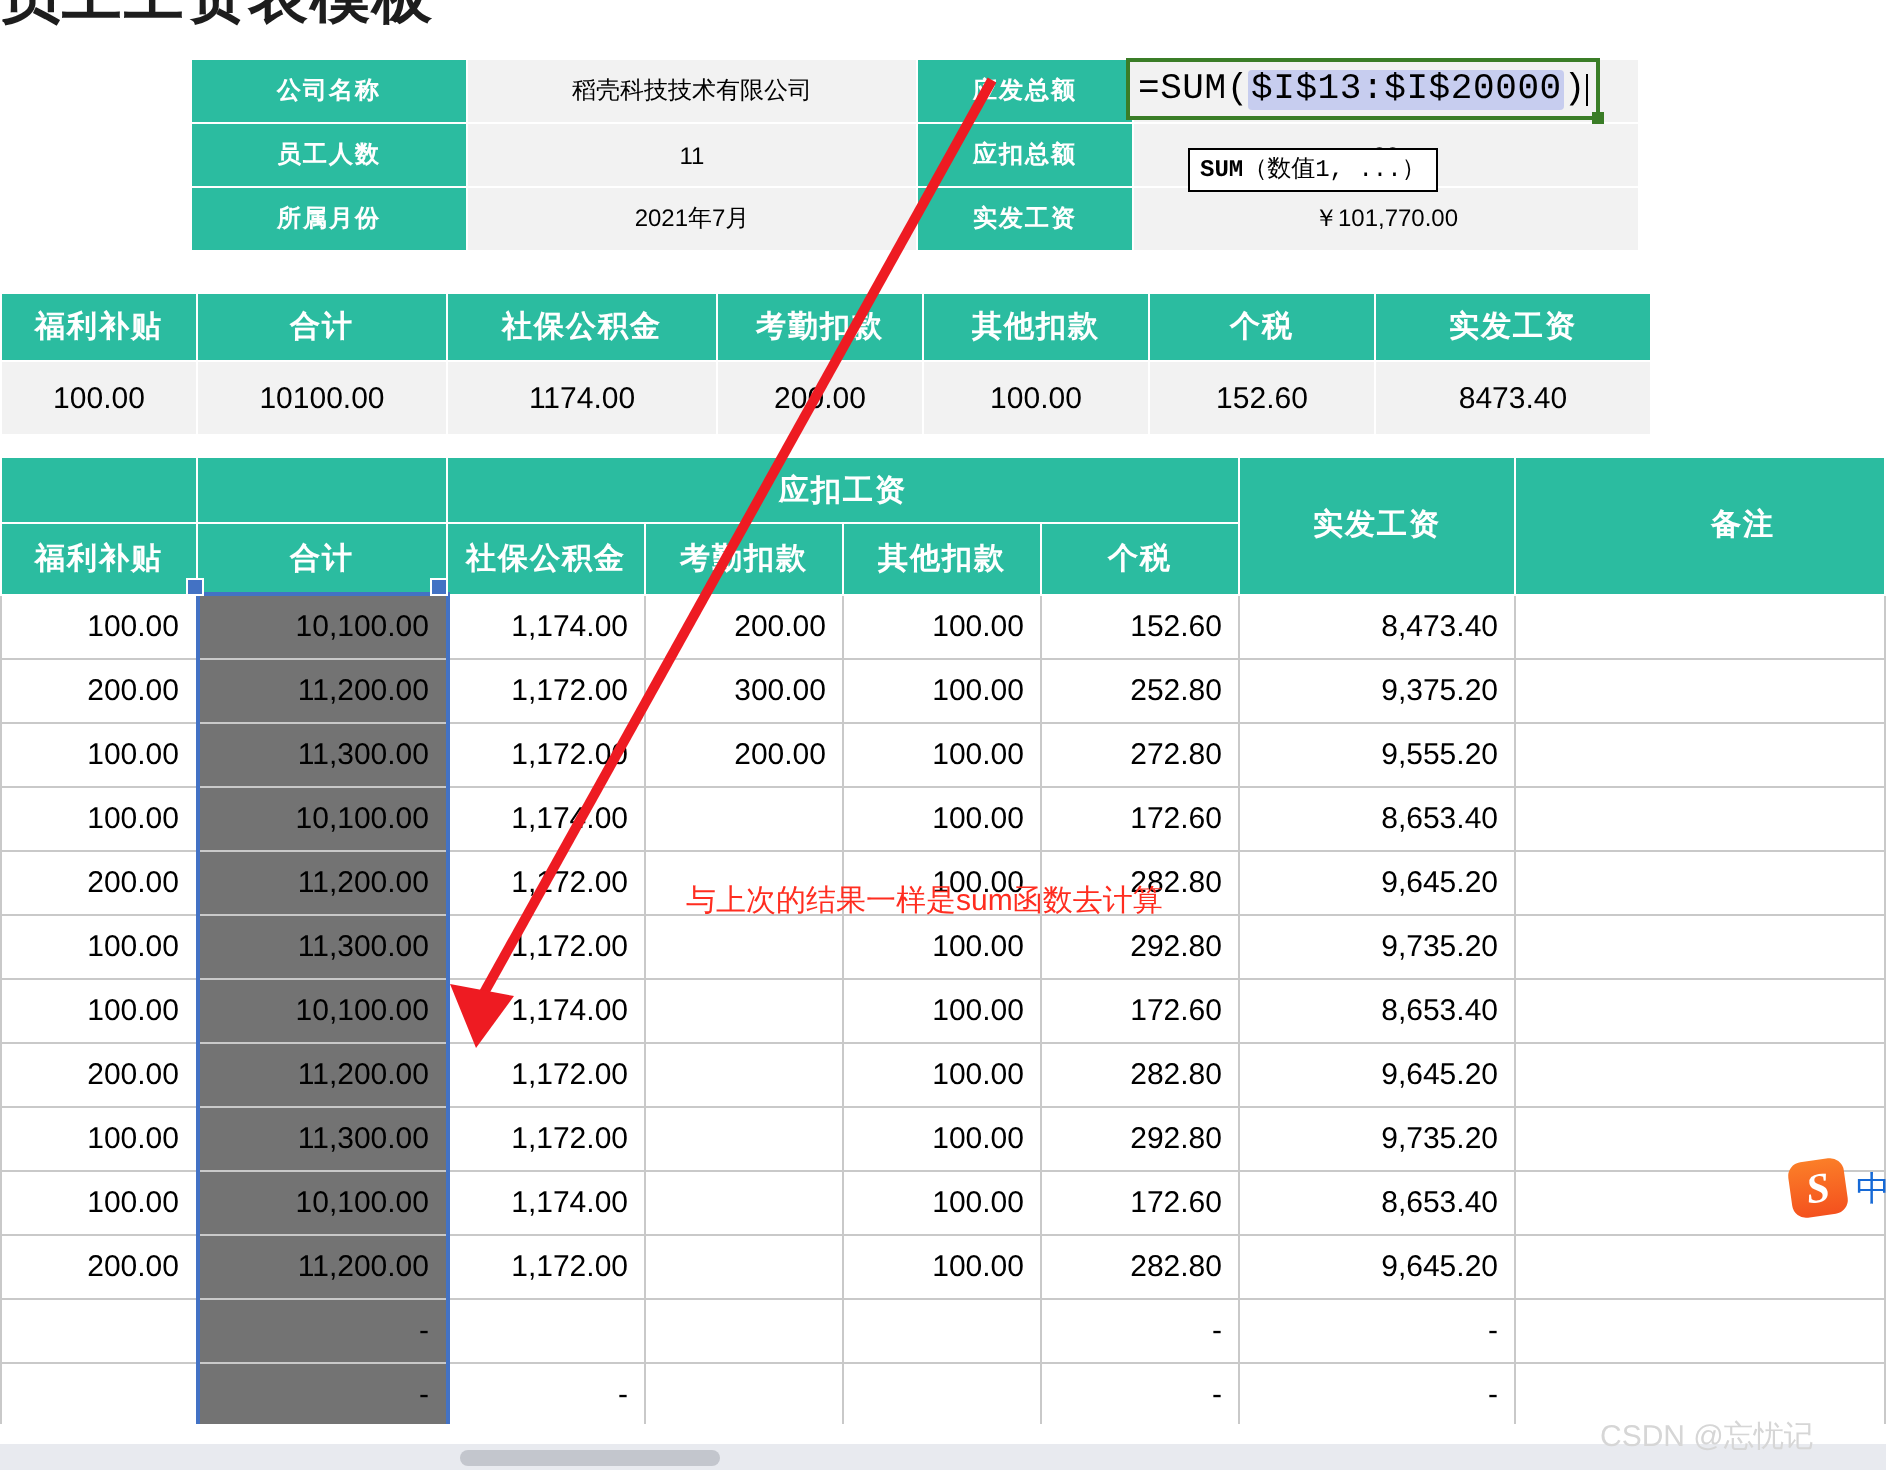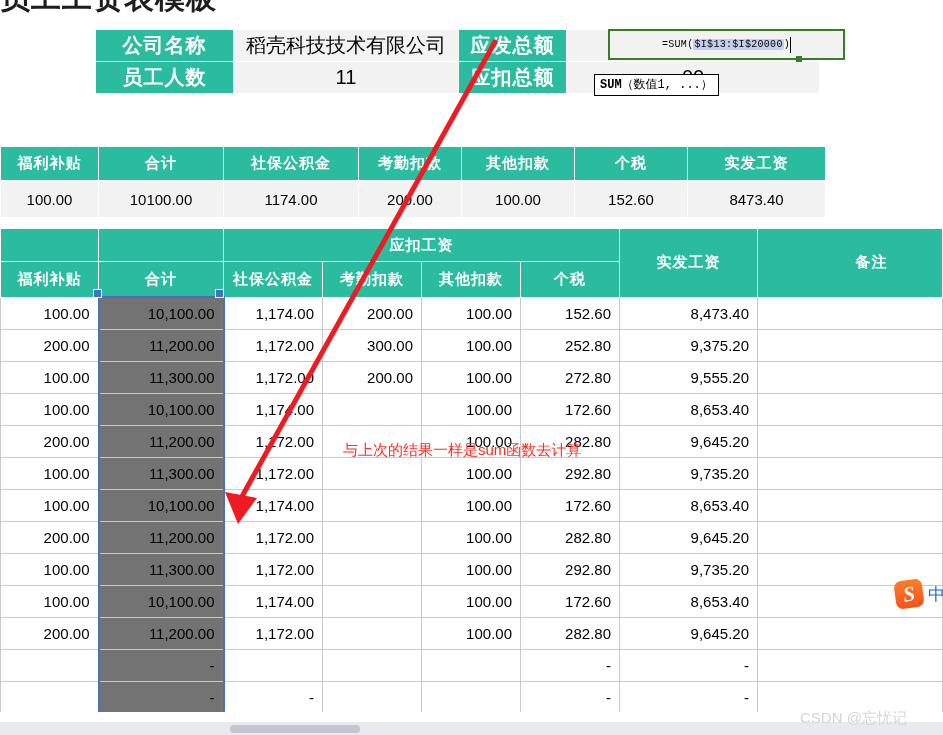--- a/index.html
+++ b/index.html
@@ -31,21 +31,21 @@
     position: absolute;
     left: 95px; top: 29px;
     width: 705px;
     border-collapse: collapse;
     table-layout: fixed;
   }
   #info-panel td {
     height: 31px;
     border: 1px solid #ffffff;
     padding: 0 6px;
-    font-size: 20px;
+    font-size: 12px;
     vertical-align: middle;
   }
   #info-panel td.lbl {
     background: #2bbca0;
     color: #ffffff;
     font-weight: bold;
     text-align: center;
     letter-spacing: 1px;
   }
   #info-panel td.val {
@@ -63,24 +63,23 @@
     position: absolute;
     left: 563px; top: 29px;
     width: 237px; height: 31px;
     box-sizing: border-box;
     border: 2px solid #3a7d27;
     background: #f2f2f2;
     display: flex;
     align-items: center;
     justify-content: center;
     font-family: "Liberation Mono", "DejaVu Sans Mono", monospace;
-    font-size: 10px;
+    font-size: 18px;
     letter-spacing: .3px;
     z-index: 6;
-    margin-left: 45px;
   }
   #formula-cell .rng {
     background: #c7cdef;
     color: #000;
     border-radius: 2px;
     padding: 0 1px;
   }
   #fill-handle {
     position: absolute;
     left: 796px; top: 56px;
@@ -282,20 +281,26 @@
     <td class="lbl w-lbl">公司名称</td>
     <td class="val w-val">稻壳科技技术有限公司</td>
     <td class="lbl w-lbl2">应发总额</td>
     <td class="val w-val2"></td>
   </tr>
   <tr>
     <td class="lbl w-lbl">员工人数</td>
     <td class="val w-val">11</td>
     <td class="lbl w-lbl2">应扣总额</td>
     <td class="val w-val2">00</td>
+  </tr>
+  <tr>
+    <td class="lbl w-lbl">所属月份</td>
+    <td class="val w-val">2021年7月</td>
+    <td class="lbl w-lbl2">实发工资</td>
+    <td class="val w-val2">￥101,770.00</td>
   </tr>
 </tbody>
   </table>
 
 <div id="formula-cell">
   <span>=SUM(</span>
     <span class="rng">$I$13:$I$20000</span>
     <span>)</span>
     <span id="caret"></span>
 </div>

